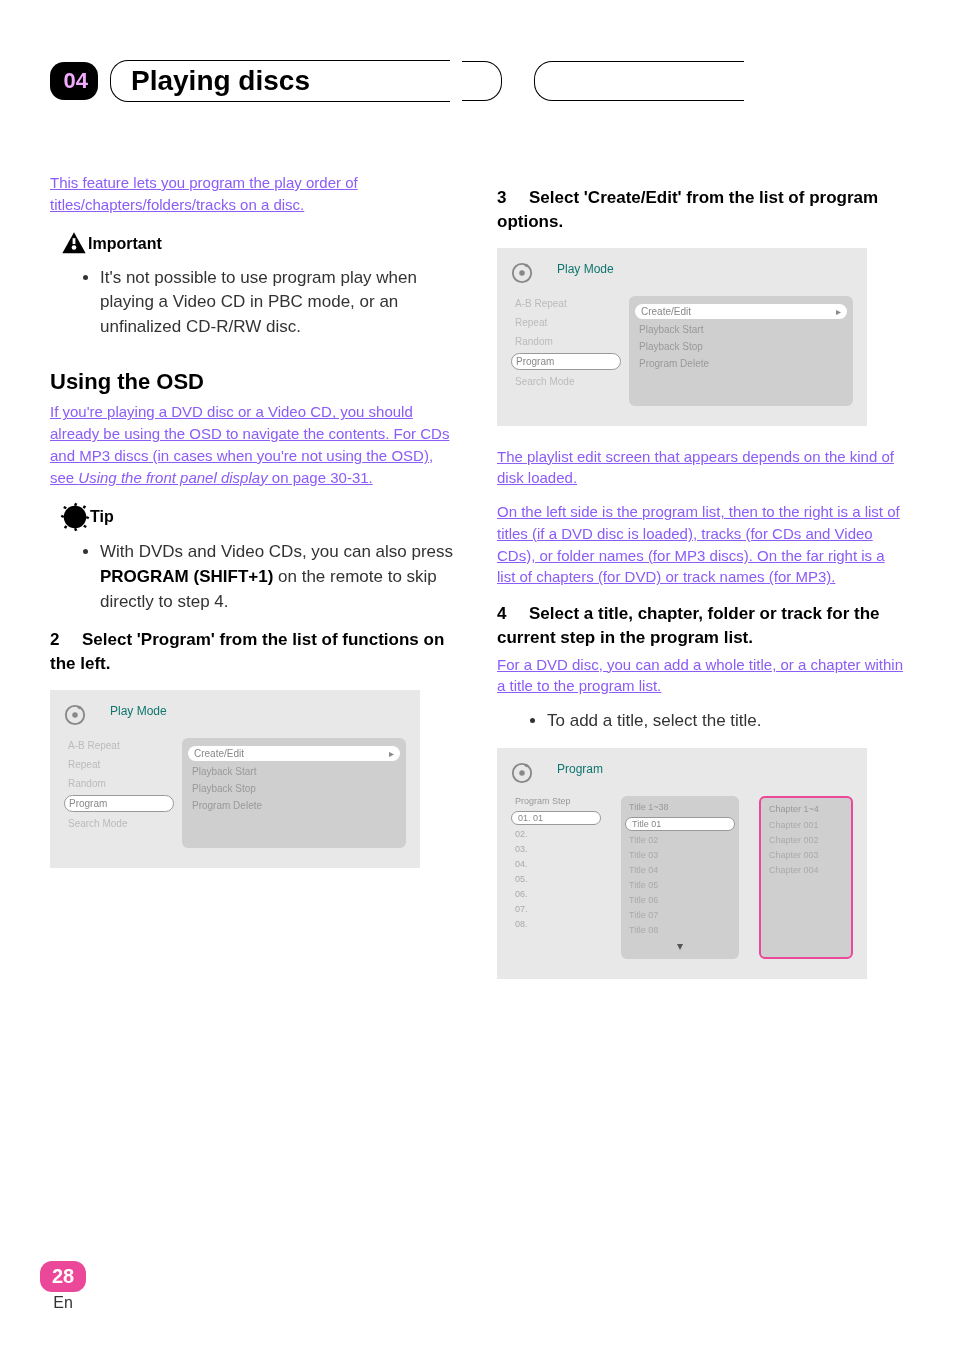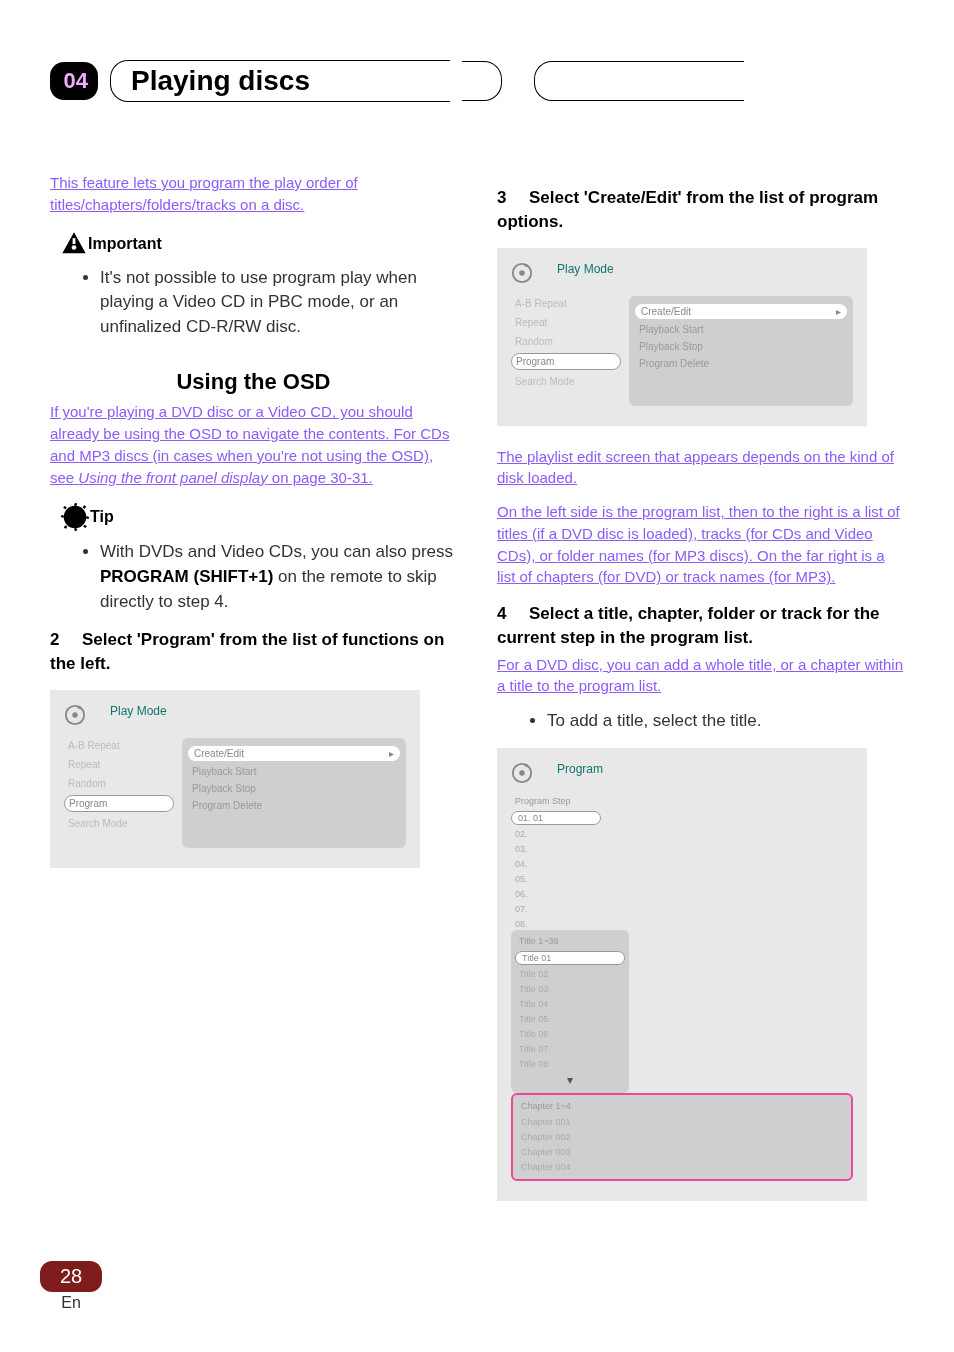--- a/index.html
+++ b/index.html
@@ -70,21 +70,20 @@
   h1.section-title {
     font-size: 30px;
     font-weight: bold;
     margin-bottom: 8px;
   }
   h2.subsection-title {
     font-size: 22px;
     font-weight: bold;
     margin-top: 30px;
     margin-bottom: 6px;
-    text-align: center;
   }
   p.body {
     font-size: 15px;
     line-height: 1.45;
     margin-bottom: 12px;
     font-weight: 300;
     color:#8b5cf6;
     text-decoration:underline;
   }
   .step-head {
@@ -179,22 +178,21 @@
     gap:6px;
     padding:2px 6px;
   }
   .osd-right-pane .arrow {
     margin-left:auto;
     color:#888;
   }
 
   
   .osd-panel.step4 .osd-inner {
-    gap:0;
-    flex-direction:column;
+    gap:20px;
   }
   .osd-col3 {
     display:flex;
     flex-direction:column;
     gap:3px;
     font-size:9px;
     color:#aaa;
   }
   .osd-col3.prog { width:90px; }
   .osd-col3.titles { width:118px; background:#cfcfcf; border-radius:6px; padding:6px 4px;}
@@ -217,25 +215,25 @@
     align-items:center;
   }
 
   .page-footer {
     position:absolute;
     bottom:40px;
     left:40px;
     text-align:center;
   }
   .page-num-badge {
-    background:#7f1d1d;
+    background:#ec4899;
     color:#fff;
-    font-weight:normal;
+    font-weight:bold;
     font-size:20px;
-    padding:4px 20px;
+    padding:4px 12px;
     border-radius:12px;
     display:inline-block;
   }
   .page-lang {
     font-size:16px;
     margin-top:2px;
     color:#333;
   }
 </style>
 </head>

